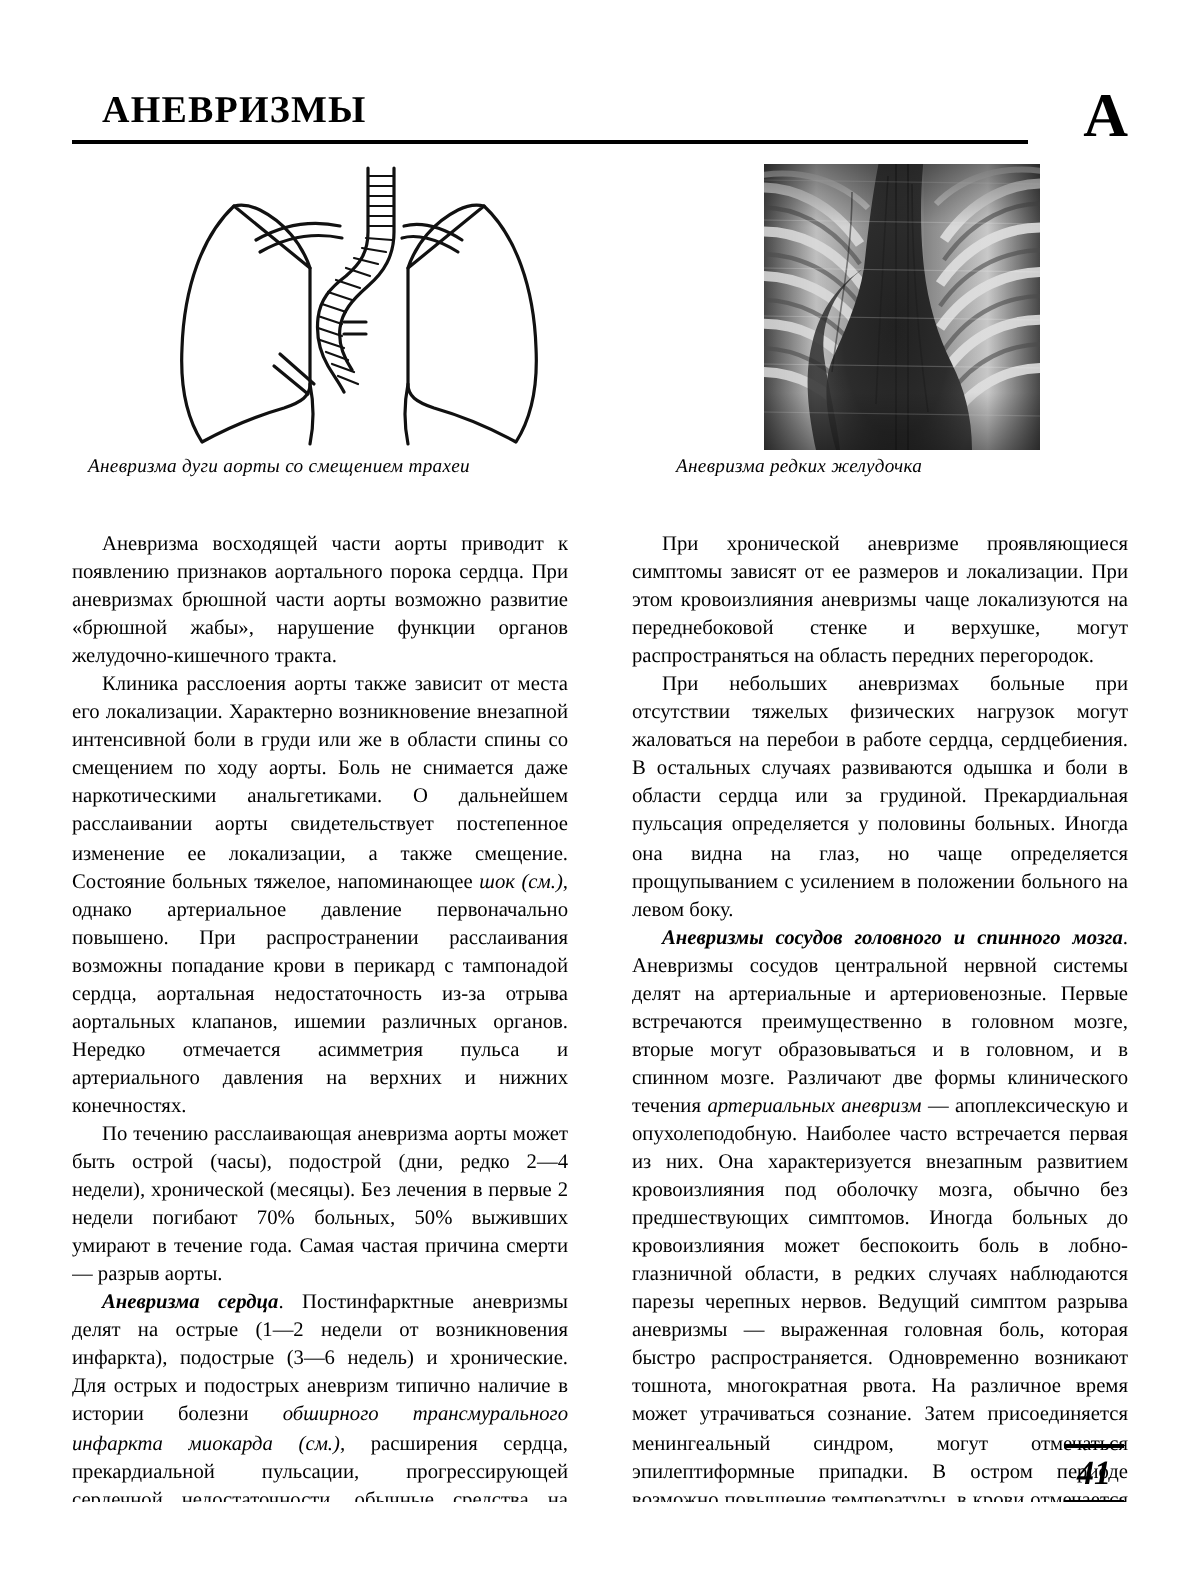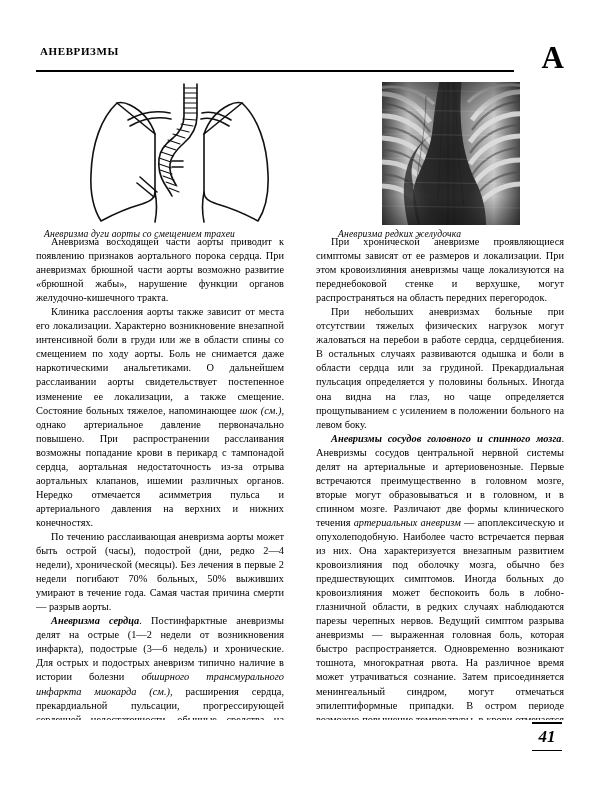--- a/index.html
+++ b/index.html
@@ -28,25 +28,25 @@
   
   .header {
     position: absolute;
     left: 36px;
     top: 46px;
     width: 528px;
     height: 34px;
   }
   .header-title {
     position: absolute;
-    left: 4px;
+    left: 15px;
     top: 0;
     font-family: "Liberation Serif", "DejaVu Serif", serif;
     font-weight: bold;
-    font-size: 11px;
+    font-size: 19px;
     letter-spacing: 0.6px;
     line-height: 1;
     white-space: nowrap;
   }
   .header-rule {
     position: absolute;
     left: 0;
     top: 24px;
     width: 478px;
     height: 1.6px;
@@ -104,21 +104,21 @@
     font-style: italic;
     font-size: 9.6px;
     line-height: 1.2;
     letter-spacing: 0.15px;
   }
 
   
   .columns {
     position: absolute;
     left: 36px;
-    top: 235px;
+    top: 266px;
     width: 528px;
     height: 485px;
     text-decoration: underline;
   }
   .col {
     position: absolute;
     top: 0;
     width: 248px;
     height: 485px;
     font-size: 10.35px;

